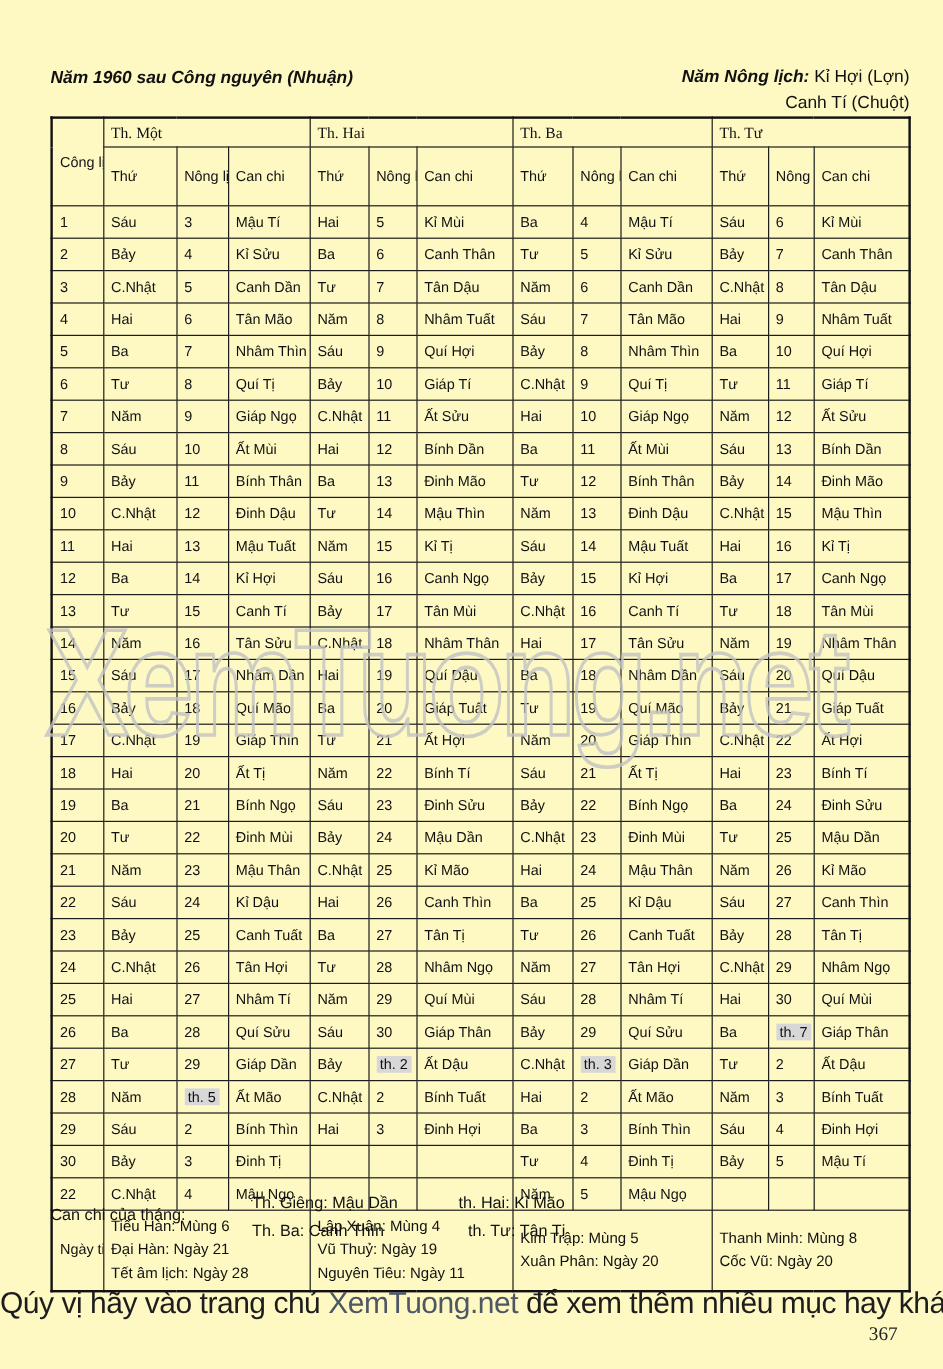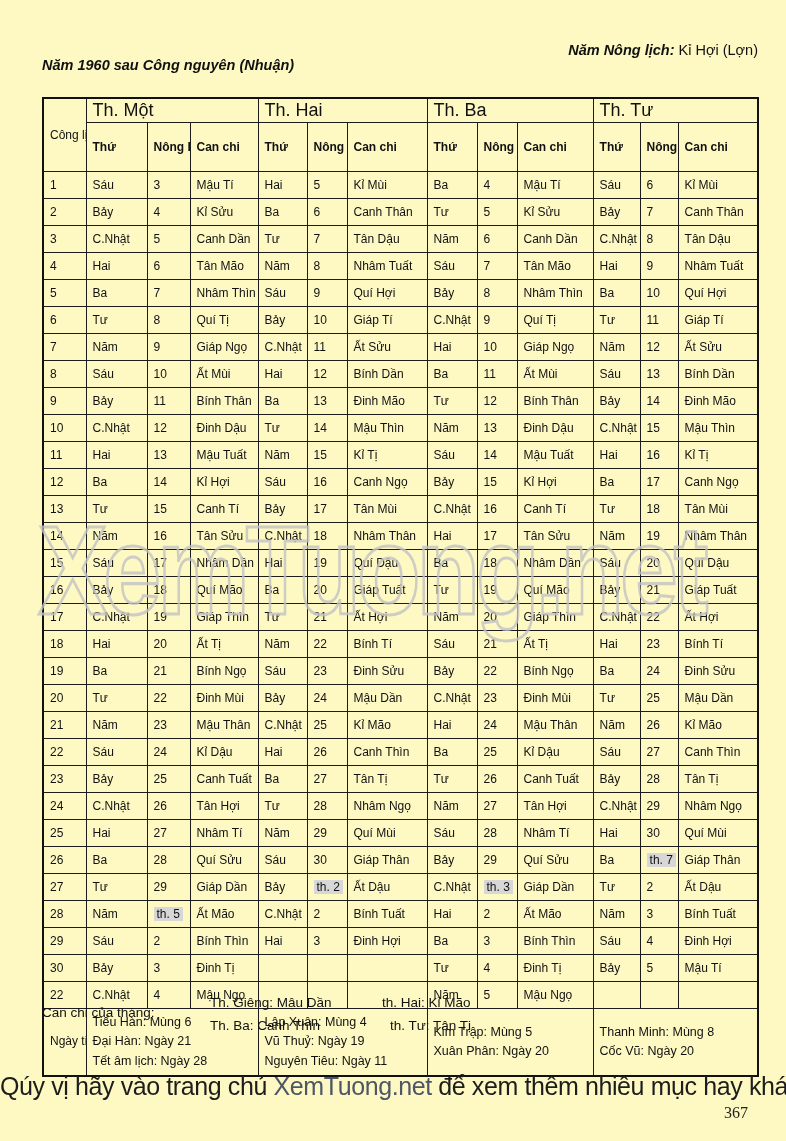--- a/index.html
+++ b/index.html
@@ -11,40 +11,40 @@
     color:#111;
     overflow:hidden;
     margin:0 auto;
   }
   
   .hdr-left{
     position:absolute;left:42px;top:57px;
     font-size:14.5px;font-weight:bold;font-style:italic;
   }
   .hdr-right{
-    position:absolute;right:28px;top:40px;
+    position:absolute;right:28px;top:54px;
     text-align:right;font-size:14.5px;line-height:1.5;
   }
   .hdr-right .lbl{font-weight:bold;font-style:italic;}
   
   table.cal{
     position:absolute;left:42px;top:97px;
     border-collapse:collapse;
     width:715px;table-layout:fixed;
     font-size:12px;
   }
   table.cal th,table.cal td{
     border:1px solid #1c1c1c;
     padding:1px 2px 1px 6px;
     text-align:left;vertical-align:middle;
     overflow:hidden;white-space:nowrap;
   }
   table.cal{border:2px solid #111;}
-  th.month{height:21px;text-align:center;font-weight:normal;font-size:18px;}
-  th.sub{height:46px;font-weight:bold;vertical-align:middle;white-space:normal;line-height:1.25;}
+  th.month{height:21px;text-align:center;font-weight:normal;font-size:13px;font-family:Liberation Serif, serif;}
+  th.sub{height:46px;font-weight:normal;vertical-align:middle;white-space:normal;line-height:1.25;}
   th.corner{font-weight:normal;vertical-align:middle;white-space:normal;line-height:1.25;}
   tbody td{height:24px;}
   td.tietkhi{height:64px;vertical-align:middle;line-height:1.55;font-size:12.5px;}
   td.tk-label{white-space:normal;line-height:1.45;vertical-align:middle;}
   .hl{background:#d7d7d7;padding:0 3px;}
   
   .watermark{
     position:absolute;left:38px;top:498px;width:748px;
     font-size:104px;font-weight:bold;letter-spacing:-4px;
     color:transparent;-webkit-text-stroke:2.5px #c3c3c3;
@@ -72,20 +72,21 @@
 </style>
 </head>
 <body>
 
 <div class="page">
 
   <div class="hdr-left">Năm 1960 sau Công nguyên (Nhuận)</div>
 
   <div class="hdr-right">
     <div><span class="lbl">Năm Nông lịch:</span><span> Kỉ Hợi (Lợn)</span></div>
+    <div>Canh Tí (Chuột)</div>
   </div>
 
   <table class="cal">
     <colgroup>
       <col style="width:43px">
         <col style="width:61px">
         <col style="width:43px">
         <col style="width:68px">
       <col style="width:49px">
         <col style="width:40px">

